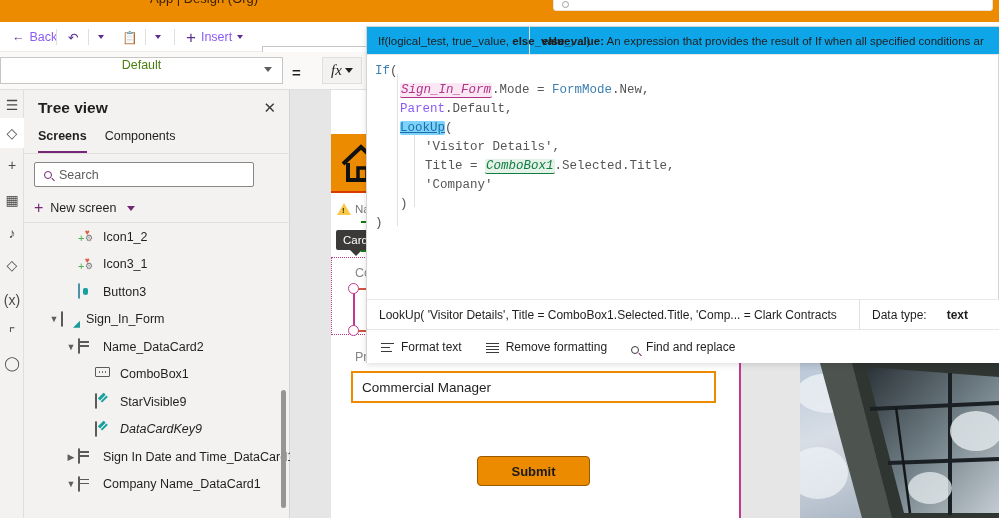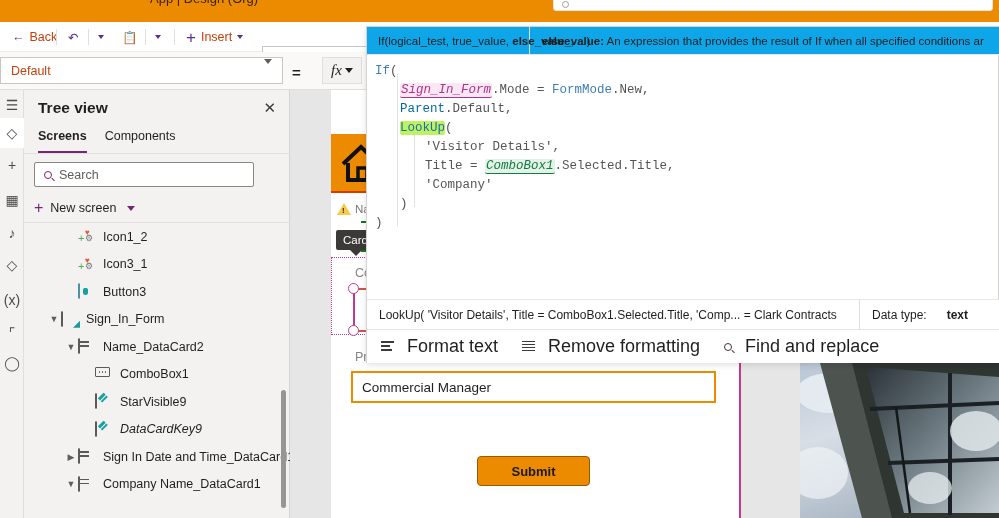--- a/index.html
+++ b/index.html
@@ -31,21 +31,21 @@
 
   
   .cmdbar {
     position:absolute; left:0; top:22px; width:999px; height:30px;
     background:#ffffff; border-bottom:1px solid #edebe9;
   }
   .cmd-item {
     position:absolute; top:0; height:30px; display:flex; align-items:center;
     gap:5px; padding:0 6px; color:#5c2d91; font-size:12.5px; cursor:default;
   }
-  .cmd-item .lbl { color:#c2410c; font-size:12.5px; }
+  .cmd-item .lbl { color:#8b5cf6; font-size:12.5px; }
   .sep { position:absolute; top:7px; width:1px; height:16px; background:#e1dfdd; }
   .chev { width:0;height:0;border-left:3.5px solid transparent;border-right:3.5px solid transparent;
           border-top:4px solid #5c2d91; }
   .fontbox {
     position:absolute; left:262px; top:24px; width:155px; height:25px;
     border:1px solid #c8c6c4; background:#fff; display:flex; align-items:center;
     padding-left:8px; font-size:12.5px; color:#201f1e; overflow:hidden;
   }
   .tb-ghost {
     position:absolute; top:24px; height:25px; border:1px solid #c8c6c4;
@@ -53,21 +53,21 @@
   }
 
   
   .proprow {
     position:absolute; left:0; top:52px; width:999px; height:38px;
     background:#faf9f8; border-bottom:1px solid #e1dfdd;
   }
   .propdd {
     position:absolute; left:0px; top:5px; width:283px; height:27px;
     background:#fff; border:1px solid #c8c6c4; display:flex; align-items:center;
-    padding:0 10px; font-size:12.5px; color:#c2410c;
+    padding:0 10px; font-size:12.5px; color:#4d7c0f;flex-direction:column;
   }
   .propdd .cv { margin-left:auto; }
   .chevgray { width:0;height:0;border-left:4px solid transparent;border-right:4px solid transparent;
               border-top:5px solid #605e5c; }
   .eq {
     position:absolute; left:292px; top:12px; font-size:15px; font-weight:700; color:#201f1e;
   }
   .fxbtn {
     position:absolute; left:322px; top:5px; width:40px; height:27px;
     background:#f3f2f1; border:1px solid #e1dfdd; display:flex; align-items:center;
@@ -252,49 +252,49 @@
     line-height:19px; color:#555; overflow:hidden;
   }
   .fx-gutter {
     position:absolute; left:30px; top:47px; width:1px; height:152px; background:#e3e1df;
   }
   .fx-gutter2 {
     position:absolute; left:47px; top:104px; width:1px; height:76px; background:#e3e1df;
   }
   .codeline { padding-left:8px; white-space:pre; }
   .kw { color:#3c7fb1; }
-  .fn { color:#1a6fa8; background:#bef264; border-radius:2px; }
+  .fn { color:#1a6fa8; background:#7dd3fc; border-radius:2px;text-decoration:underline; }
   .pill-pink {
     color:#b0338a; background:#fbe6f3; border-bottom:1.5px solid #b0338a;
     font-style:italic; border-radius:2px; padding:0 1px;
   }
   .pill-green {
     color:#107c41; background:#e4f2e8; border-bottom:1.5px solid #107c41;
     font-style:italic; border-radius:2px; padding:0 1px;
   }
-  .parent { color:#0369a1; }
+  .parent { color:#8b5cf6; }
   .enumv { color:#3c7fb1; }
 
   .fx-result {
     position:absolute; left:0; top:272px; width:633px; height:31px;
     display:flex; align-items:center; border-top:1px solid #e9e7e5;
     border-bottom:1px solid #e9e7e5; background:#fff;
   }
   .res-expr {
     flex:1; padding:0 12px; font-size:12px; color:#201f1e; white-space:nowrap; overflow:hidden;
   }
   .res-type {
     width:141px; padding:0 12px; font-size:12px; color:#201f1e;
     border-left:1px solid #e1dfdd; height:31px; display:flex; align-items:center;
   }
   .fx-actions {
     position:absolute; left:0; top:303px; width:633px; height:33px;
     display:flex; align-items:center; gap:24px; padding:0 14px; background:#fff;
   }
-  .fx-act { display:flex; align-items:center; gap:13px; font-size:18px; color:#201f1e; cursor:pointer; }
+  .fx-act { display:flex; align-items:flex-end; gap:7px; font-size:12px; color:#201f1e; cursor:pointer; }
   .ic-fmt { width:13px;height:11px; position:relative; }
   .ic-fmt i{position:absolute;left:0;height:1.5px;background:#3b3a39;display:block;}
   .ic-lines { width:13px;height:11px; position:relative; }
   .ic-lines i{position:absolute;left:0;width:13px;height:1.4px;background:#3b3a39;display:block;}
 </style>
 </head>
 <body>
 
 <div class="topbar">
   <div class="topbar-title">App  |  Design  (Org)</div>

